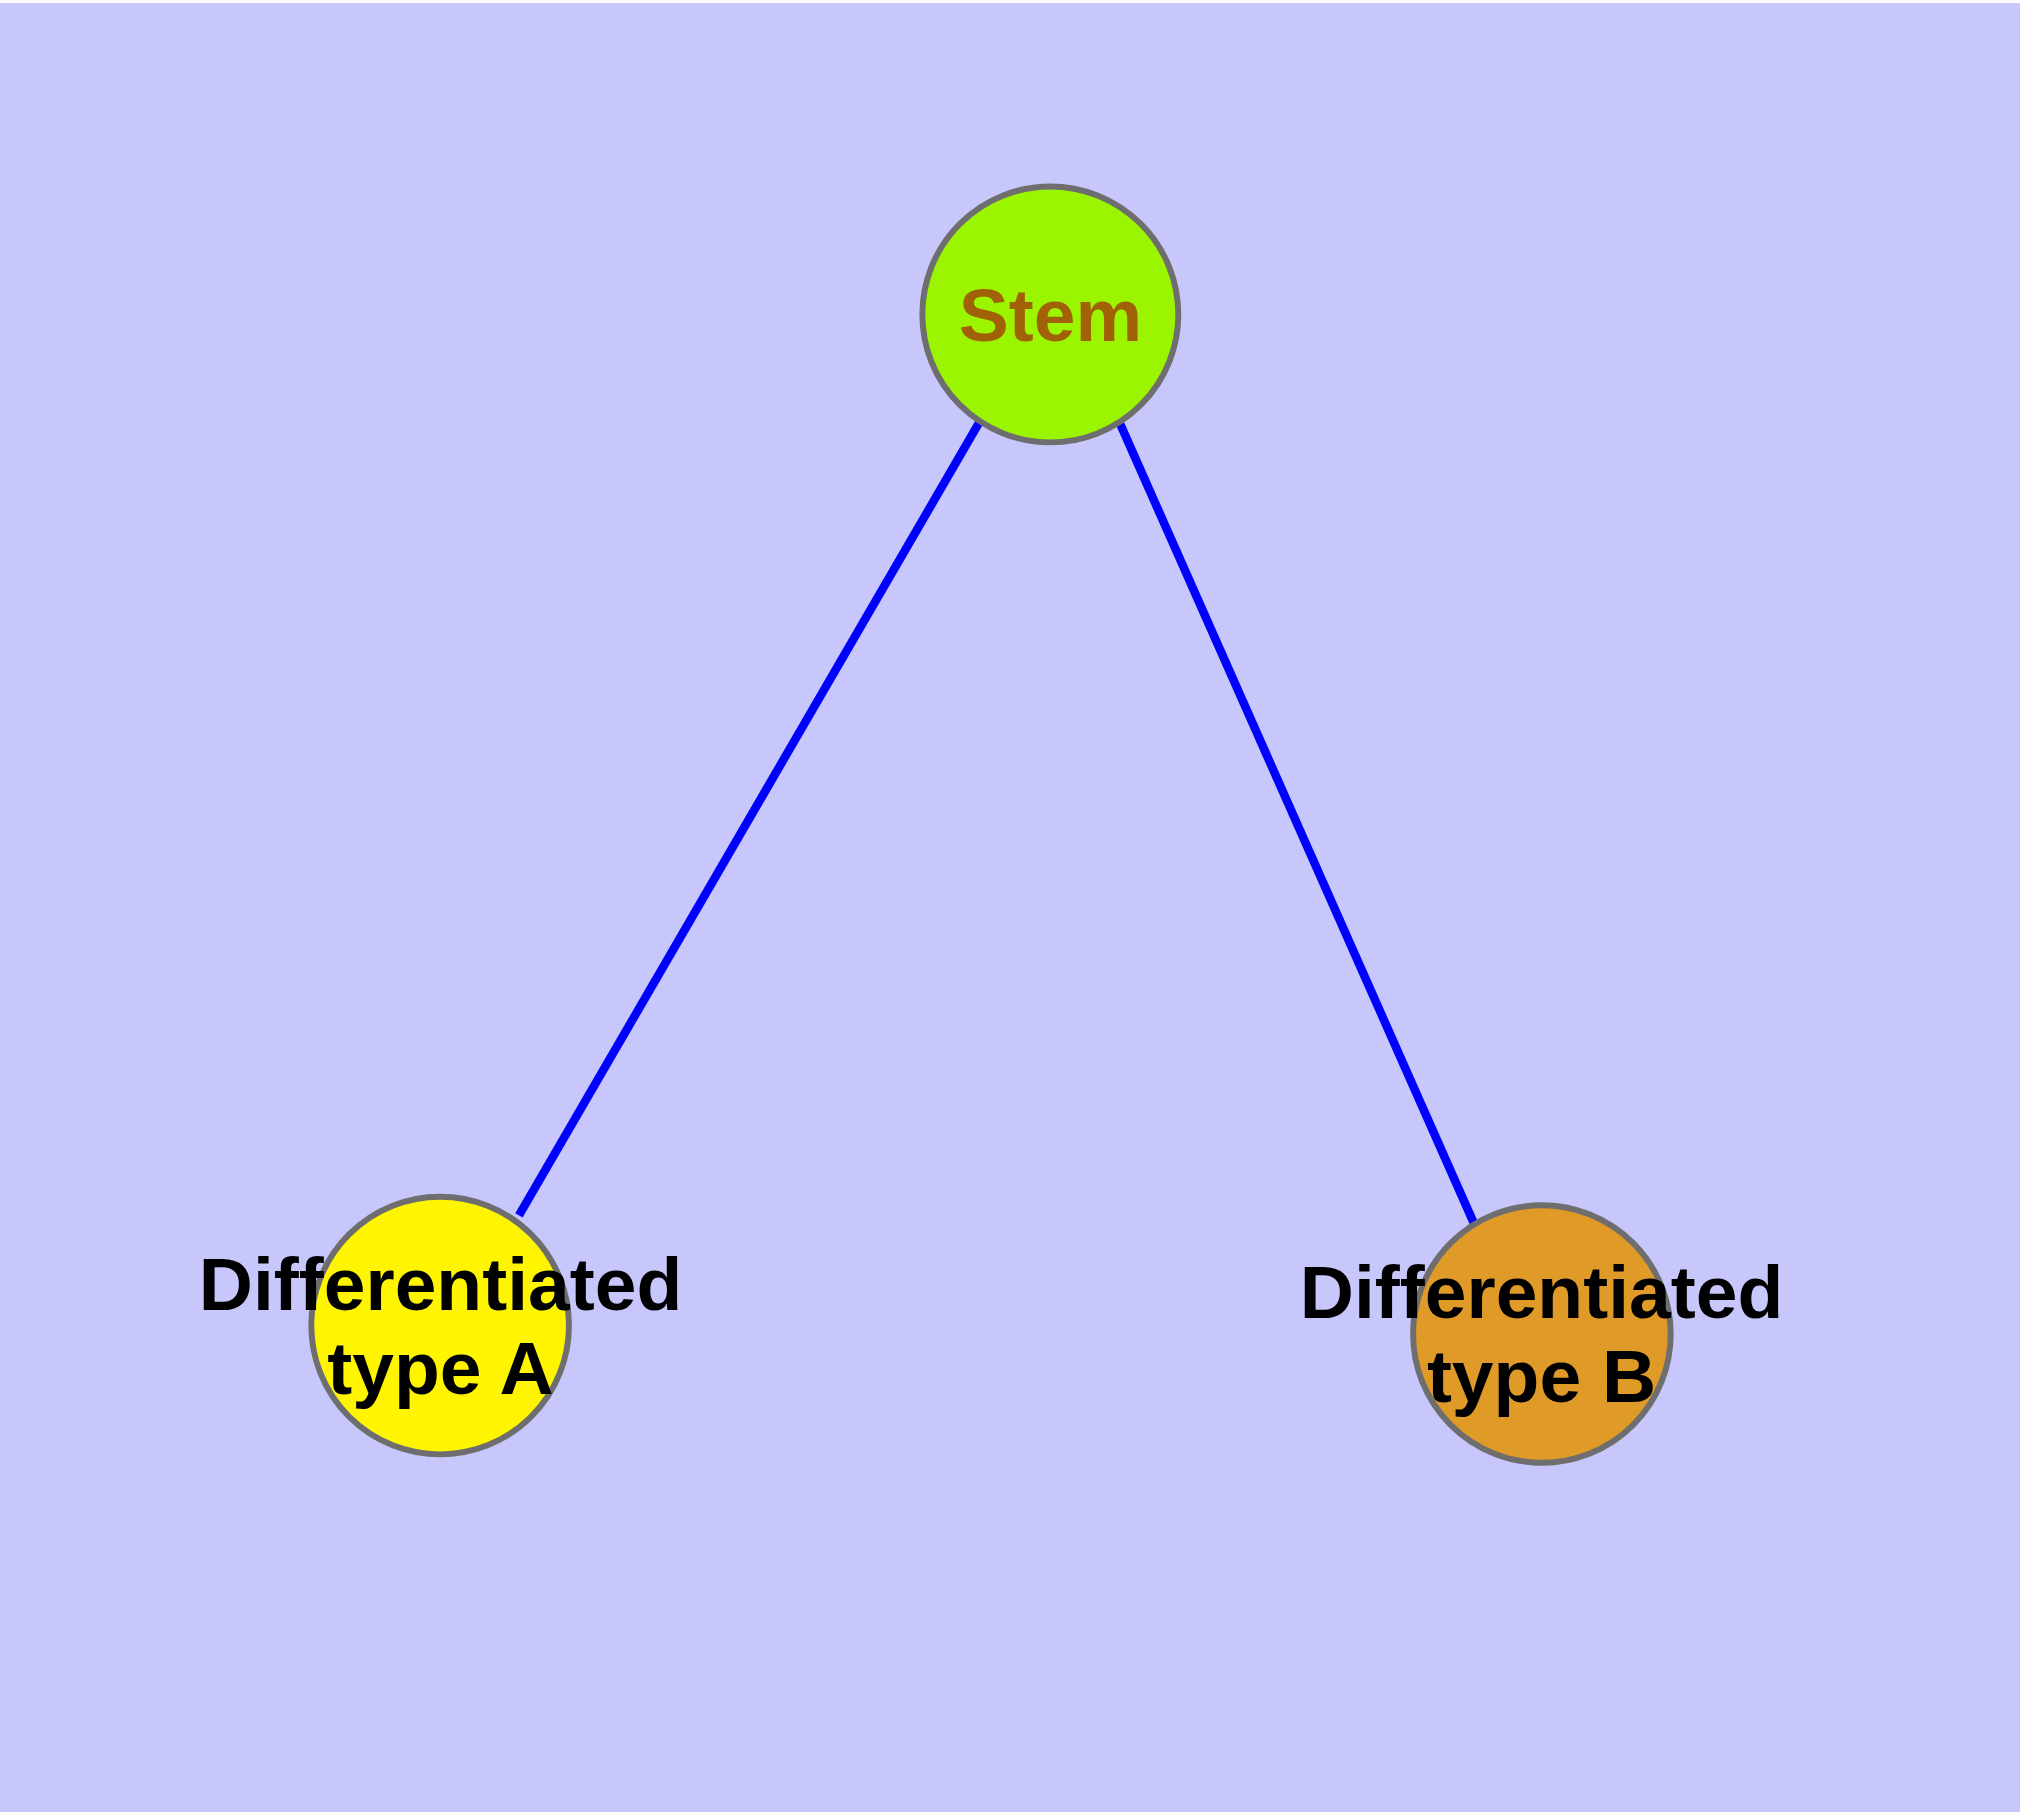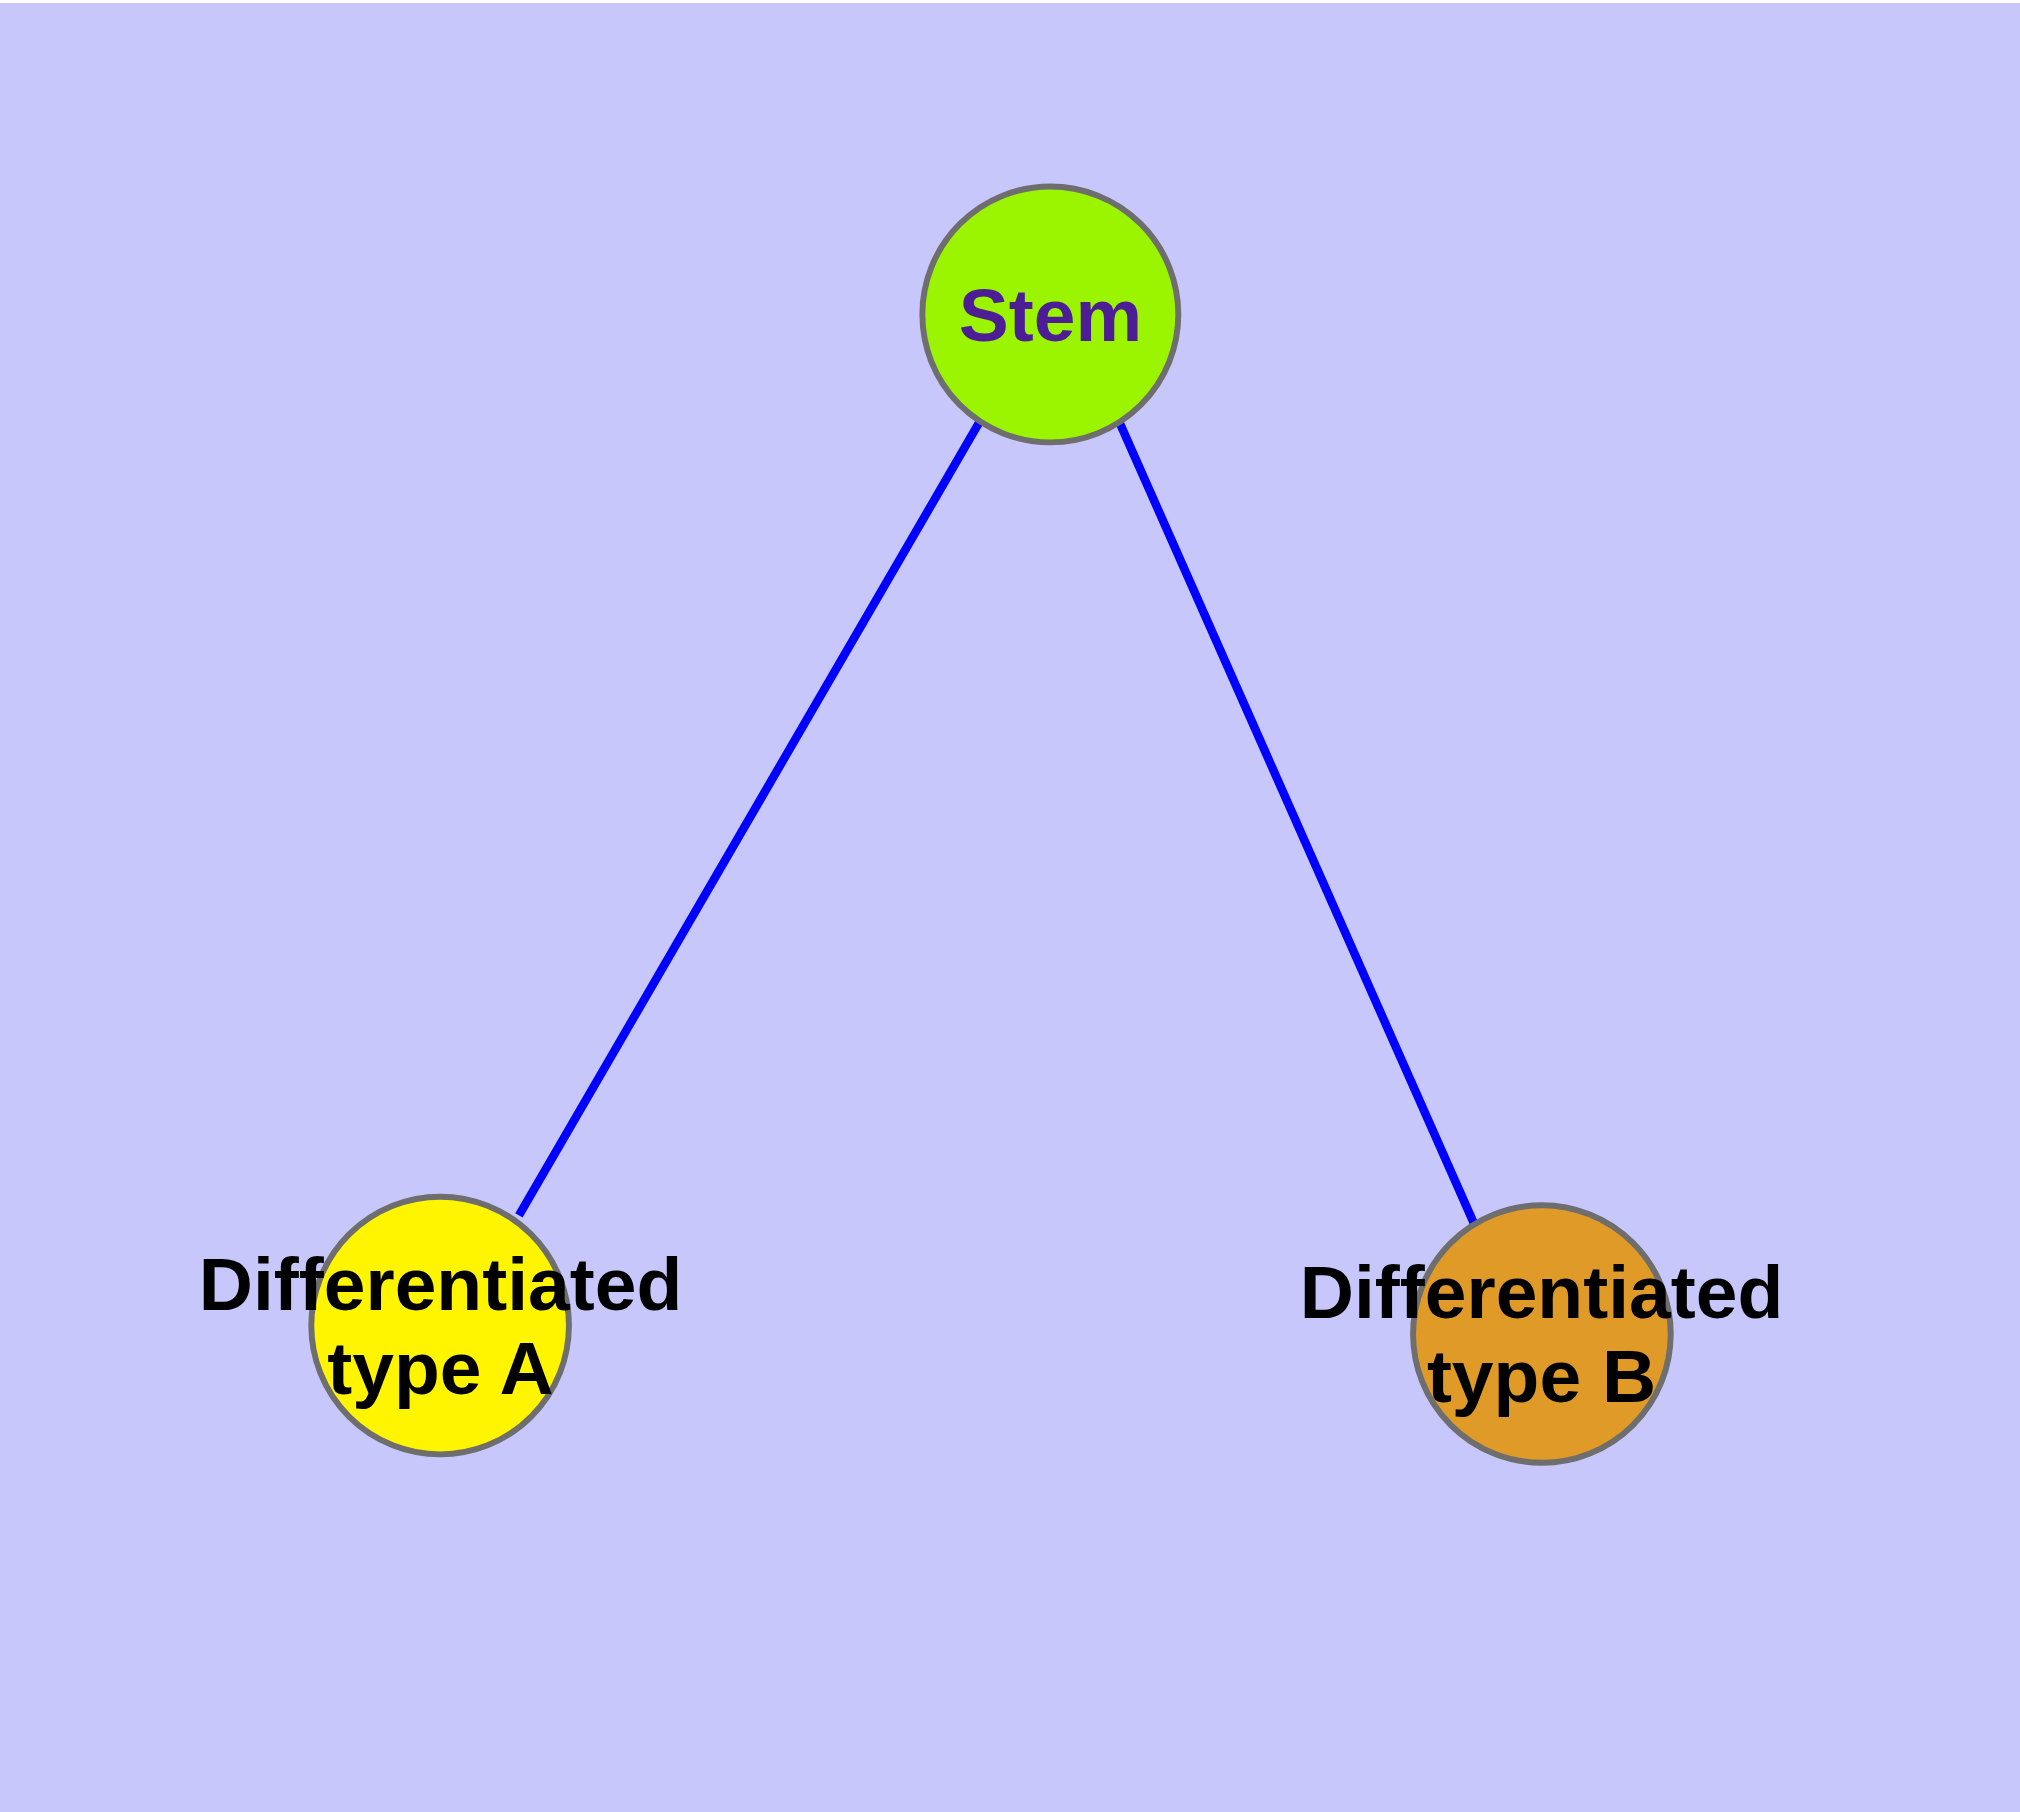--- a/index.html
+++ b/index.html
@@ -62,21 +62,21 @@
       <line class="graph-edge" id="edge-1" x1="1320" y1="497" x2="1739" y2="1444" stroke="#0000ff" stroke-width="10" stroke-linecap="butt"></line>
     </g>
 
     <g>
       <circle class="graph-node" id="node-0" cx="1239" cy="371" r="151" fill="#9bf500" stroke="#6e6e6e" stroke-width="7"></circle>
       <circle class="graph-node" id="node-1" cx="519" cy="1564" r="152" fill="#fff500" stroke="#6e6e6e" stroke-width="7"></circle>
       <circle class="graph-node" id="node-2" cx="1819" cy="1574" r="152" fill="#e09a28" stroke="#6e6e6e" stroke-width="7"></circle>
     </g>
   </svg>
 
-  <div class="node-label" id="label-0" style="font-size: 75px; color: #4c1d95; left: 457px; width: 1187px; top: 273px;">
+  <div class="node-label" id="label-0" style="font-size: 75px; color: #a16207; left: 457px; width: 1187px; top: 273px;">
     <span class="label-line">Stem</span>
   </div>
 
   <div class="node-label" id="label-1" style="font-size: 75px; color: rgb(0, 0, 0); left: -153px; width: 1187px; top: 1242px;">
     <span class="label-line">Differentiated</span>
     <span class="label-line">type A</span>
   </div>
 
   <div class="node-label" id="label-2" style="font-size: 75px; color: rgb(0, 0, 0); left: 948px; width: 1187px; top: 1250px;">
     <span class="label-line">Differentiated</span>

